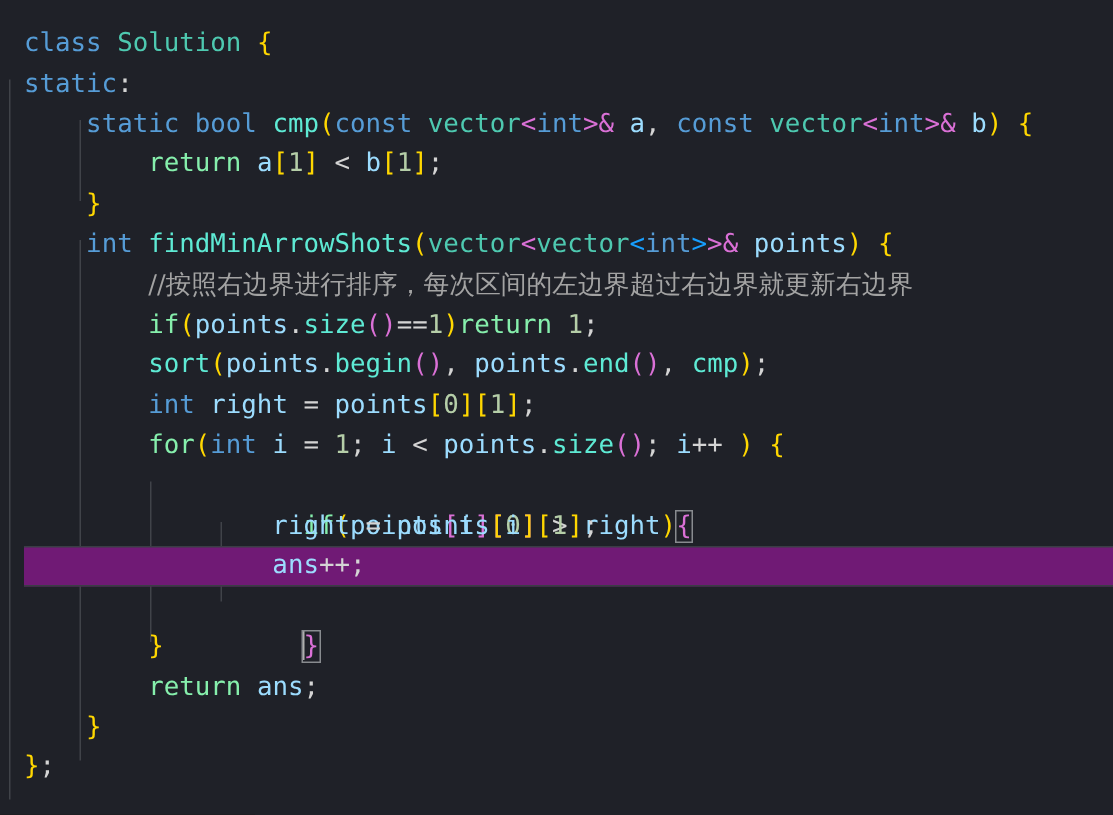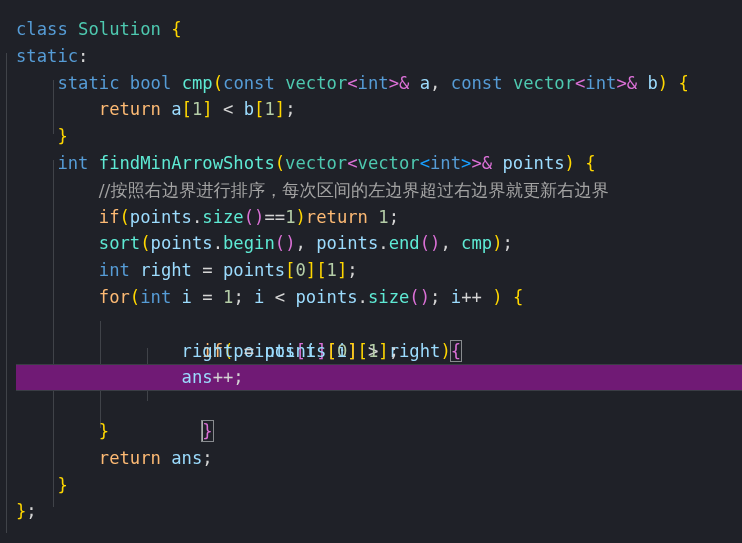--- a/index.html
+++ b/index.html
@@ -57,21 +57,21 @@
     pointer-events: none;
   }
   .guide {
     position: absolute;
     width: 1px;
     background: #404349;
   }
 
   
   .kw      { color: #569cd6; }   
-  .ctrl    { color: #fdba74; margin-top: 26px; }   
+  .ctrl    { color: #86efac; margin-top: 26px; }   
   .type    { color: #4ec9b0; }   
   .fn      { color: #5eead4; }   
   .var     { color: #9cdcfe; }   
   .num     { color: #b5cea8; }   
   .cmt     { color: #a3a3a3; font-family: "DejaVu Serif", "Liberation Serif", serif; }
   .op      { color: #d4d4d4; }   
   .b1      { color: #ffd700; }   
   .b2      { color: #da70d6; }   
   .b3      { color: #179fff; }   
 

